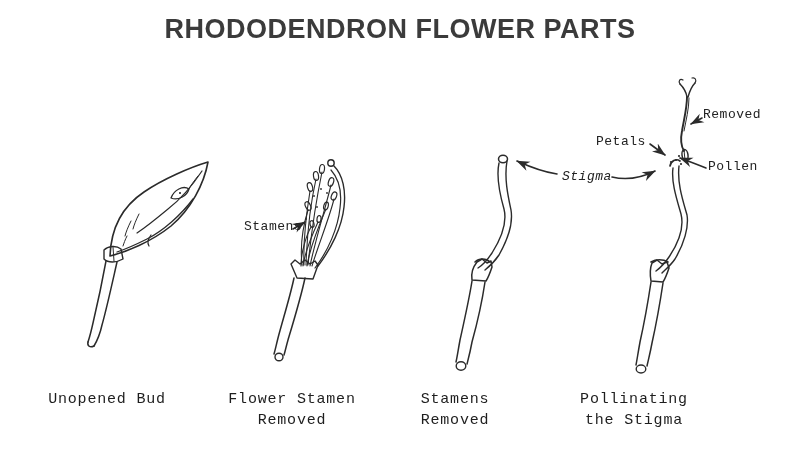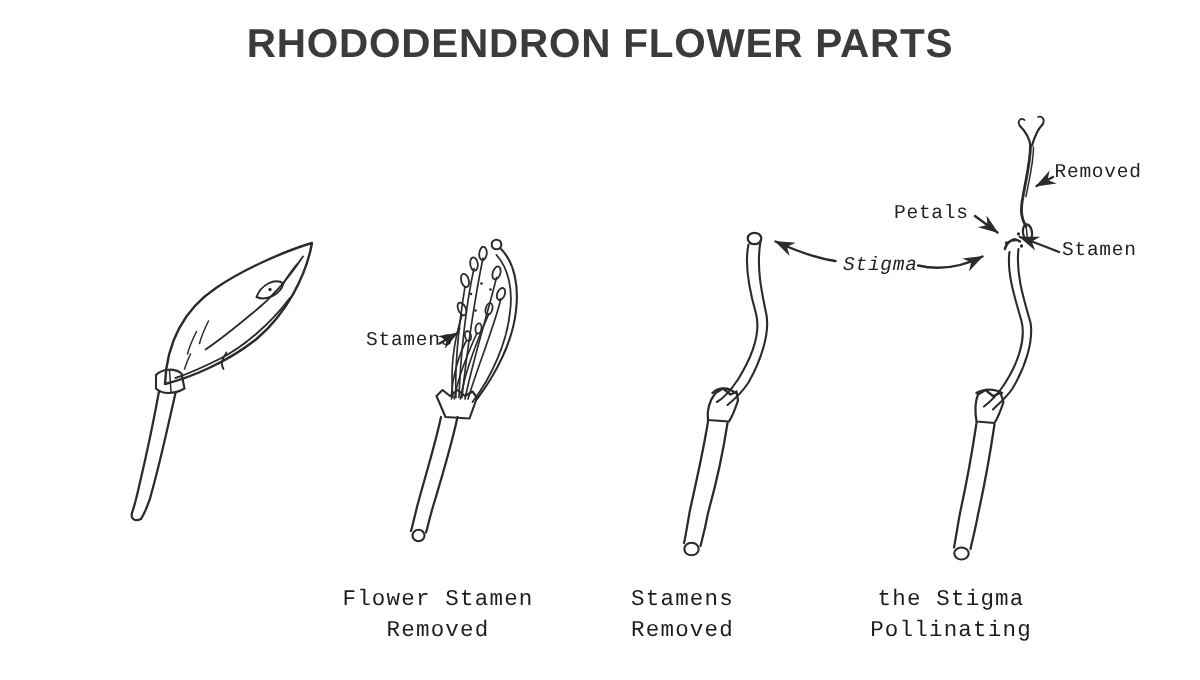--- a/index.html
+++ b/index.html
@@ -171,28 +171,31 @@
       <path d="M650,144 L665,155" marker-end="url(#arrow)"></path>
       <path d="M702,118 L691,124" marker-end="url(#arrow)"></path>
       <path d="M706,168 C696,164 688,161 680,158" marker-end="url(#arrow)"></path>
     </g>
   </svg>
 
   <span class="part-label" id="lbl-stamens">Stamens</span>
   <span class="part-label" id="lbl-stigma">Stigma</span>
   <span class="part-label" id="lbl-anther">Petals</span>
   <span class="part-label" id="lbl-stamen">Removed</span>
-  <span class="part-label" id="lbl-pollen">Stamen</span>
-
+  <span class="part-label" id="lbl-pollen">Pollen</span>
+
+  <div class="caption" id="cap-1">
+    <div>Unopened Bud</div>
+  </div>
   <div class="caption" id="cap-2">
     <div>Flower Stamen</div>
     <div>Removed</div>
   </div>
   <div class="caption" id="cap-3">
     <div>Stamens</div>
     <div>Removed</div>
   </div>
   <div class="caption" id="cap-4">
+    <div>Pollinating</div>
     <div>the Stigma</div>
-    <div>Pollinating</div>
   </div>
 
 </div>
 
 </body></html>

